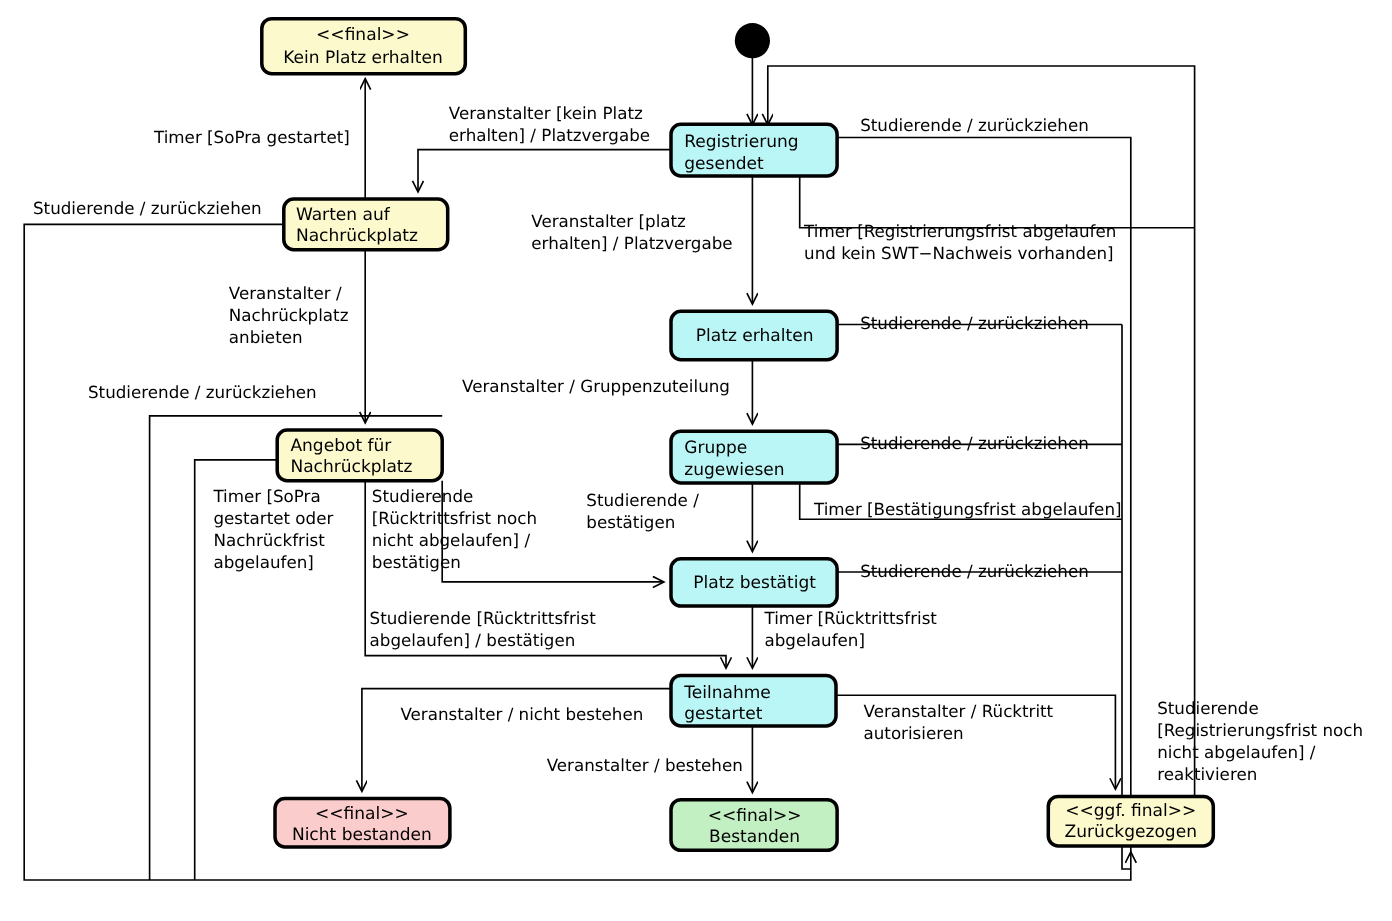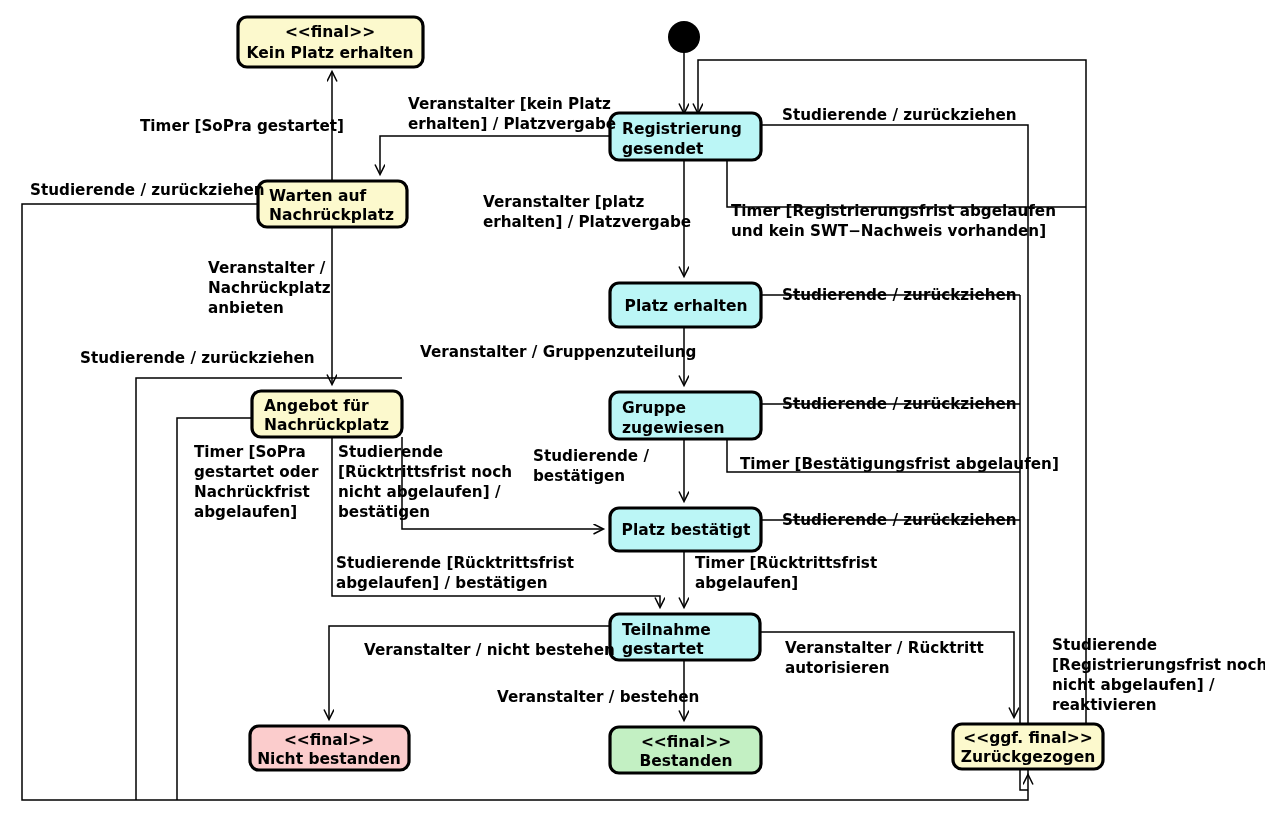--- a/index.html
+++ b/index.html
@@ -10,21 +10,20 @@
   body {
     width: 1265px;
     height: 837px;
     font-family: "DejaVu Sans", sans-serif;
     overflow: hidden;
   }
   #diagram-root {
     position: relative;
     width: 1265px;
     height: 837px;
-    font-weight: bold;
   }
   svg#uml {
     display: block;
     width: 1265px;
     height: 837px;
   }
   .arrowline {
     fill: none;
     stroke: #000000;
     stroke-width: 1.5;

